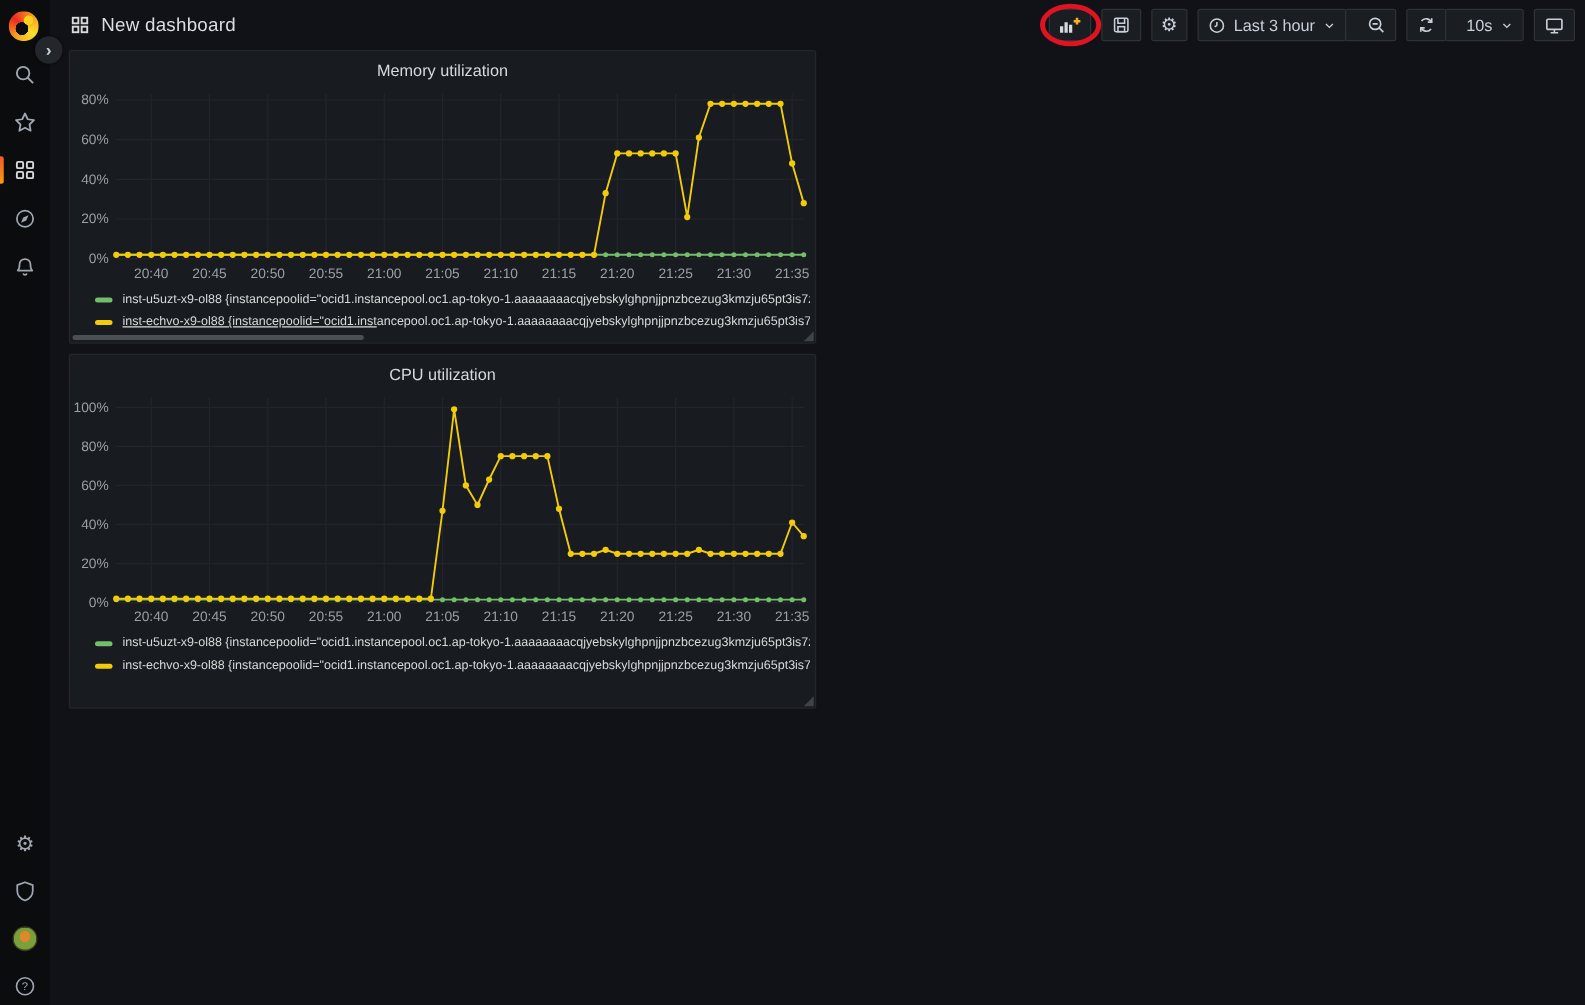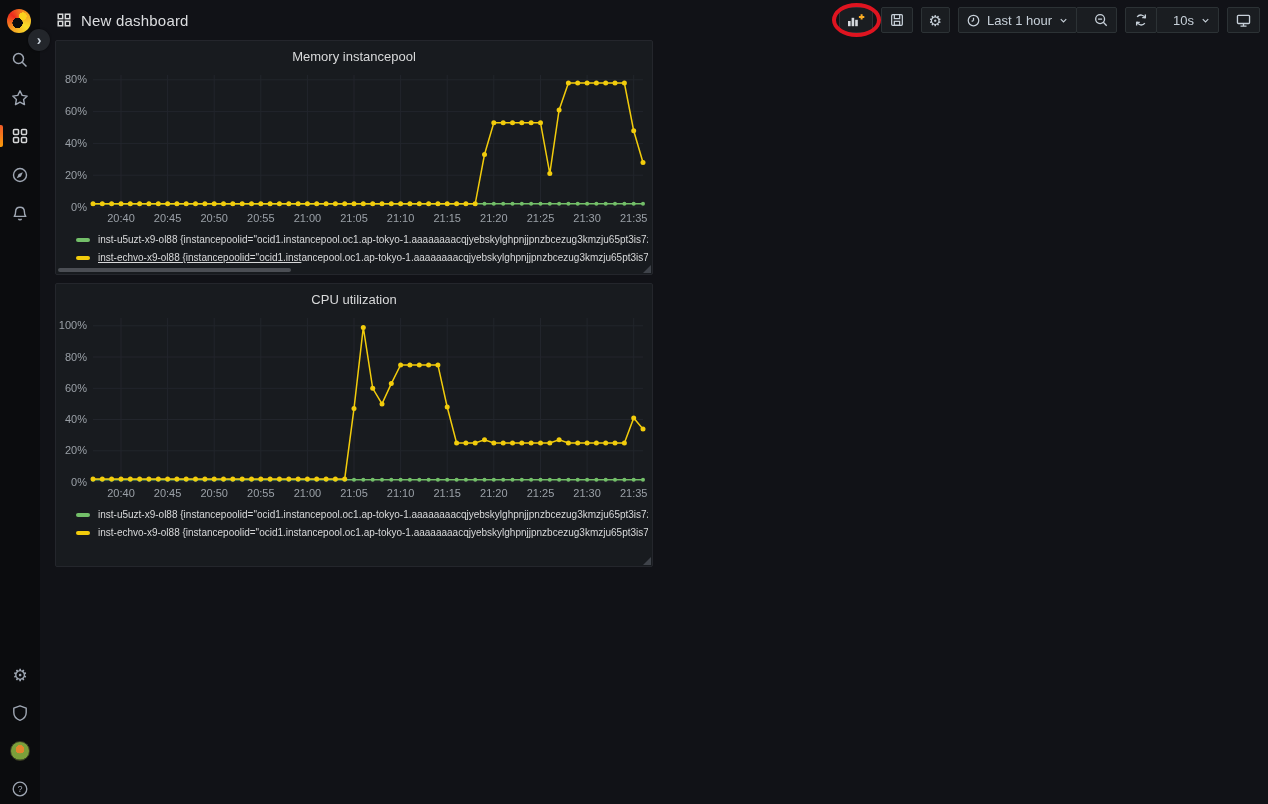--- a/index.html
+++ b/index.html
@@ -176,21 +176,21 @@
     </button>
 
     <div class="tgroup">
       <button class="tbtn">
         <span class="icon">
           <svg width="15" height="15" viewBox="0 0 18 18" fill="none" stroke="currentColor" stroke-width="1.5">
               <circle cx="9" cy="9" r="6.3"></circle>
               <path d="M9 9V5.6M9 9l-2.2 1"></path>
             </svg>
         </span>
-        <span>Last 1 hour</span>
+        <span>Last 3 hour</span>
         <span class="icon">
           <svg width="11" height="11" viewBox="0 0 18 18" fill="none" stroke="currentColor" stroke-width="1.8">
               <path d="M4.5 6.8L9 11.3l4.5-4.5"></path>
             </svg>
         </span>
       </button>
       <button class="tbtn">
         <span class="icon">
           <svg width="16" height="16" viewBox="0 0 18 18" fill="none" stroke="currentColor" stroke-width="1.5">
               <circle cx="8" cy="8" r="5"></circle>
@@ -226,21 +226,21 @@
         <svg width="17" height="17" viewBox="0 0 18 18" fill="none" stroke="currentColor" stroke-width="1.4">
             <rect x="2.6" y="3.6" width="12.8" height="8.6" rx="1"></rect>
             <path d="M9 12.2v2.2M5.8 15h6.4"></path>
           </svg>
       </span>
     </button>
   </div>
 </header>
 
 <section class="panel" style="left:55px; top:40px; width:598px; height:235px;">
-  <header class="ptitle">Memory instancepool</header>
+  <header class="ptitle">Memory utilization</header>
   <svg class="chart" width="592" height="160" viewBox="0 0 592 160">
       <line class="gline" x1="62.0" y1="6" x2="62.0" y2="138"></line>
       <line class="gline" x1="108.6" y1="6" x2="108.6" y2="138"></line>
       <line class="gline" x1="155.2" y1="6" x2="155.2" y2="138"></line>
       <line class="gline" x1="201.8" y1="6" x2="201.8" y2="138"></line>
       <line class="gline" x1="248.4" y1="6" x2="248.4" y2="138"></line>
       <line class="gline" x1="295.0" y1="6" x2="295.0" y2="138"></line>
       <line class="gline" x1="341.6" y1="6" x2="341.6" y2="138"></line>
       <line class="gline" x1="388.2" y1="6" x2="388.2" y2="138"></line>
       <line class="gline" x1="434.8" y1="6" x2="434.8" y2="138"></line>

